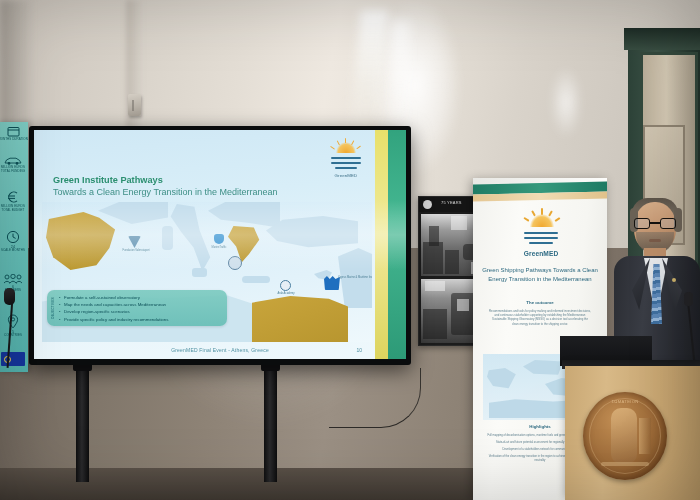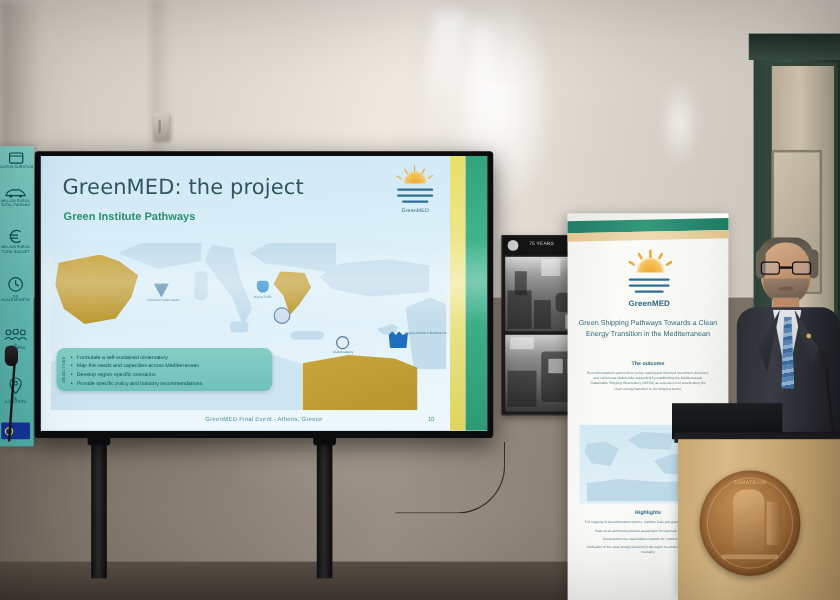--- a/index.html
+++ b/index.html
@@ -283,22 +283,22 @@
     <div class="leg r">
         <div class="leg-cap" style="left:-3px;"></div>
       </div>
     <div class="cable"></div>
   </div>
 
   <div class="tv">
     <div class="tv-inner">
       <div class="slide">
 
-        <div class="sl-title">GreenMED: the project</div>
         <div class="sl-sub1">Green Institute Pathways</div>
+        <div class="sl-sub2">Towards a Clean Energy Transition in the Mediterranean</div>
 
         <div class="sl-logo">
           <div class="logo-sun"></div>
           <div class="logo-ray" style="left:19px;top:-2px;transform:rotate(0deg);"></div>
           <div class="logo-ray" style="left:13px;top:0px;transform:rotate(-28deg);"></div>
           <div class="logo-ray" style="left:25px;top:0px;transform:rotate(28deg);"></div>
           <div class="logo-ray" style="left:8px;top:4px;transform:rotate(-55deg);"></div>
           <div class="logo-ray" style="left:30px;top:4px;transform:rotate(55deg);"></div>
           <div class="logo-wave" style="top:17px;width:30px;"></div>
           <div class="logo-wave" style="top:22px;width:30px;left:5px;"></div>

